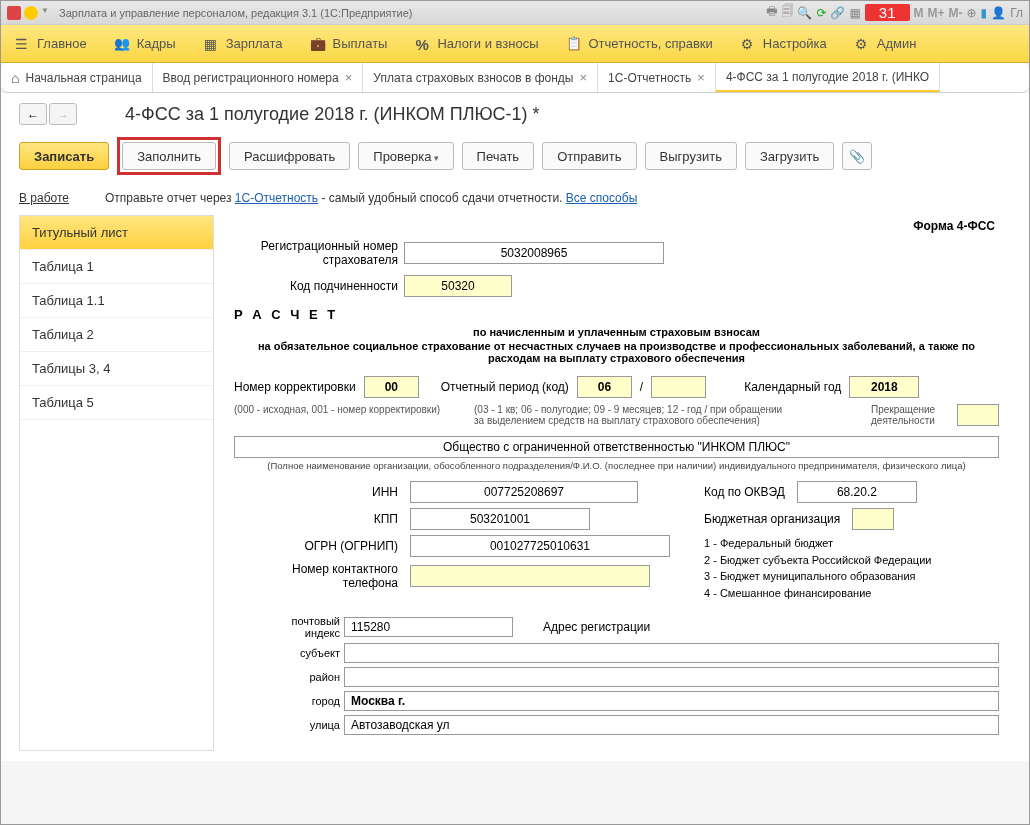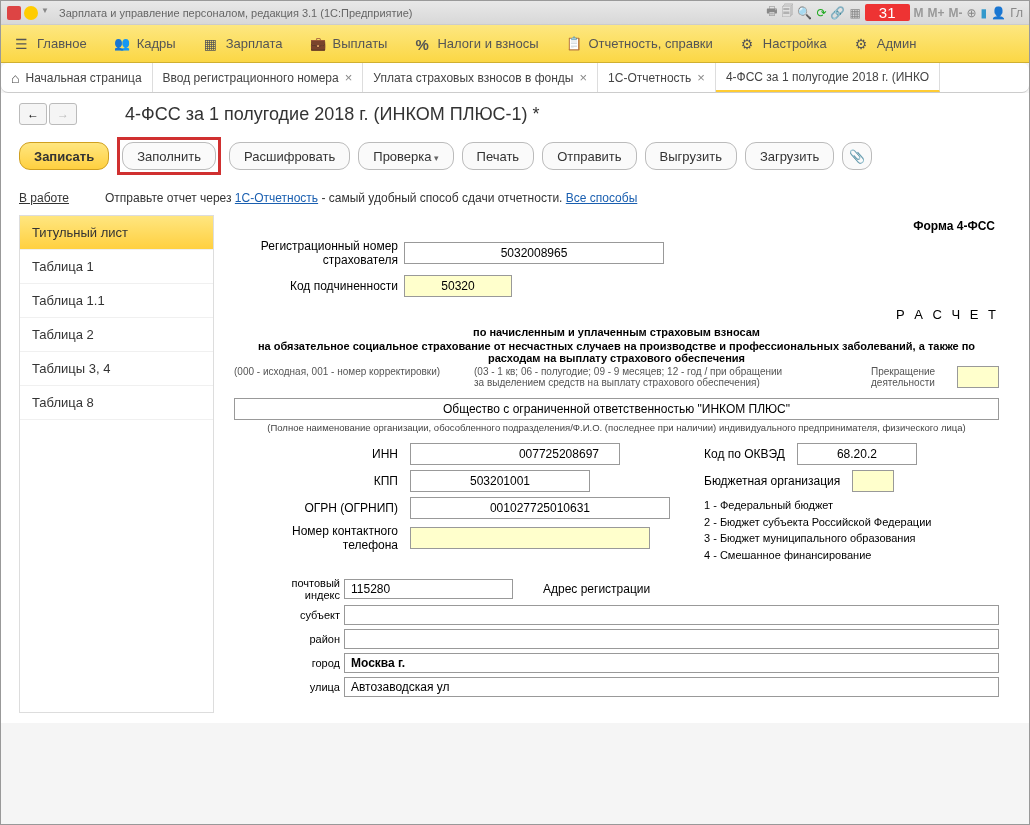--- a/index.html
+++ b/index.html
@@ -26,41 +26,41 @@
 .tab { display: flex; align-items: center; padding: 0 10px; border-right: 1px solid #ddd; color: #444; cursor: pointer; gap: 6px; }
 .tab .home-icon::before { content: "⌂"; font-size: 14px; }
 .tab .close-x { color: #888; font-size: 13px; cursor: pointer; }
 .tab.active { border-bottom: 2px solid #fc3; }
 .content { background: #fff; padding: 10px 18px; }
 .nav-arrows { display: flex; gap: 2px; }
 .nav-arrow-btn { width: 28px; height: 22px; border: 1px solid #bbb; background: #f5f5f5; border-radius: 3px; cursor: pointer; font-size: 12px; }
 .page-title { font-size: 18px; font-weight: normal; color: #333; margin: 10px 0 16px 120px; }
 .header-row { display: flex; align-items: center; gap: 8px; margin-bottom: 12px; }
 .toolbar { display: flex; gap: 8px; align-items: center; margin-bottom: 12px; flex-wrap: wrap; }
-.btn { height: 28px; padding: 0 14px; border: 1px solid #bbb; background: #fafafa; border-radius: 11px; font-size: 13px; cursor: pointer; color: #333; }
+.btn { height: 28px; padding: 0 14px; border: 1px solid #bbb; background: #fafafa; border-radius: 3px; font-size: 13px; cursor: pointer; color: #333; }
 .btn-primary { background: linear-gradient(#ffe680, #ffd040); border-color: #d0a020; font-weight: bold; }
 .btn-highlighted { border: 3px solid #d03030; padding: 2px; }
 .btn-highlighted .btn { border: 1px solid #bbb; }
 .btn-dd::after { content: " ▾"; font-size: 9px; color: #666; }
 .icon-btn { width: 30px; padding: 0; }
 .status-bar { display: flex; align-items: center; gap: 6px; font-size: 12px; color: #333; padding: 4px 0 10px; }
 .link { color: #1a5fb0; text-decoration: underline; cursor: pointer; }
 .underline { text-decoration: underline; }
 .main-layout { display: flex; gap: 0; }
 .sidebar { width: 195px; border: 1px solid #ddd; }
 .side-item { padding: 9px 12px; font-size: 13px; color: #333; cursor: pointer; border-bottom: 1px solid #f0f0f0; }
 .side-item.active { background: linear-gradient(#ffe680, #ffd040); }
 .form-area { flex: 1; padding: 6px 12px 12px 20px; position: relative; font-size: 12px; }
 .form-header-right { position: absolute; top: 4px; right: 16px; font-weight: bold; font-size: 12px; }
 .row { display: flex; align-items: center; margin-bottom: 8px; }
 .label { text-align: right; font-size: 12px; padding-right: 6px; }
 .field { border: 1px solid #999; height: 22px; padding: 2px 20px; font-size: 12px; text-align: center; background: #fff; }
 .field.yellow { background: #ffffcc; }
 .field.wide { width: 260px; text-align: center; }
-.section-title { text-align: right; font-weight: normal; font-size: 13px; margin: 10px 0 4px; letter-spacing: 3px; }
+.section-title { text-align: left; font-weight: bold; font-size: 13px; margin: 10px 0 4px; letter-spacing: 3px; }
 .section-sub { text-align: center; font-weight: bold; font-size: 11px; margin-bottom: 2px; }
 .small-note { font-size: 10px; color: #555; }
 .org-name { border: 1px solid #999; padding: 3px 8px; margin: 10px 0 2px; font-size: 12px; text-align: center; }
 .org-note { font-size: 9.5px; text-align: center; color: #444; margin-bottom: 10px; }
 .detail-row { display: flex; align-items: center; gap: 6px; margin-bottom: 5px; }
 .budget-list { font-size: 11px; line-height: 1.5; }
 .addr-row { display: flex; align-items: center; margin-bottom: 4px; }
 .addr-label { width: 80px; text-align: right; font-size: 11px; padding-right: 4px; }
 .addr-field { flex: 1; border: 1px solid #999; height: 20px; padding: 2px 6px; font-size: 12px; background: #fff; }
 .period-row { display: flex; align-items: center; gap: 8px; margin: 12px 0 6px; flex-wrap: wrap; }
@@ -180,57 +180,67 @@
     </span>
   </div>
 
   <div class="main-layout">
     <div class="sidebar">
       <div class="side-item active">Титульный лист</div>
       <div class="side-item">Таблица 1</div>
       <div class="side-item">Таблица 1.1</div>
       <div class="side-item">Таблица 2</div>
       <div class="side-item">Таблицы 3, 4</div>
-      <div class="side-item">Таблица 8</div>
+      <div class="side-item">Таблица 5</div>
     </div>
 
     <div class="form-area">
       <div class="form-header-right">Форма 4-ФСС</div>
 
       <div class="row" style="margin-top:18px">
         <div class="label" style="width:170px">Регистрационный номер страхователя</div>
         <input class="field wide" value="5032008965" style="">
       </div>
       <div class="row">
         <div class="label" style="width:170px">Код подчиненности</div>
         <input class="field yellow" style="width: 108px;" value="50320">
       </div>
 
       <div class="section-title">Р А С Ч Е Т</div>
       <div class="section-sub">по начисленным и уплаченным страховым взносам</div>
       <div class="section-sub" style="padding:0 20px">на обязательное социальное страхование от несчастных случаев на производстве и профессиональных заболеваний, а также по расходам на выплату страхового обеспечения</div>
 
+      <div class="period-row">
+        <span>Номер корректировки</span>
+        <input class="field yellow" style="width: 55px; font-weight: bold;" value="000">
+        <span style="margin-left:14px">Отчетный период (код)</span>
+        <input class="field yellow" style="width: 55px; font-weight: bold;" value="06">
+        <span>/</span>
+        <input class="field yellow" style="width: 55px;">
+        <span style="margin-left:30px">Календарный год</span>
+        <input class="field yellow" style="width: 70px; font-weight: bold;" value="2018">
+      </div>
 
       <div style="display:flex;gap:20px;align-items:flex-start;margin-bottom:8px">
         <div class="small-note" style="width:220px">(000 - исходная, 001 - номер корректировки)</div>
         <div class="small-note" style="width:310px">(03 - 1 кв; 06 - полугодие; 09 - 9 месяцев; 12 - год / при обращении за выделением средств на выплату страхового обеспечения)</div>
         <div style="display:flex;align-items:center;gap:6px;margin-left:auto">
           <span class="small-note" style="width:80px">Прекращение деятельности</span>
           <input class="field yellow" style="width: 26px; height: 22px;">
         </div>
       </div>
 
       <div class="org-name">Общество с ограниченной ответственностью "ИНКОМ ПЛЮС"</div>
       <div class="org-note">(Полное наименование организации, обособленного подразделения/Ф.И.О. (последнее при наличии) индивидуального предпринимателя, физического лица)</div>
 
       <div style="display:flex;gap:30px">
         <div style="flex:0 0 440px">
           <div class="detail-row">
               <div class="label" style="width:170px">ИНН</div>
-              <input class="field" style="width: 210px; text-align: right;" value="007725208697">
+              <input class="field" style="width: 228px;" value="007725208697">
             </div>
           <div class="detail-row">
               <div class="label" style="width:170px">КПП</div>
               <input class="field" style="width: 180px;" value="503201001">
             </div>
           <div class="detail-row">
               <div class="label" style="width:170px">ОГРН (ОГРНИП)</div>
               <input class="field" style="width: 260px;" value="001027725010631">
             </div>
           <div class="detail-row">

